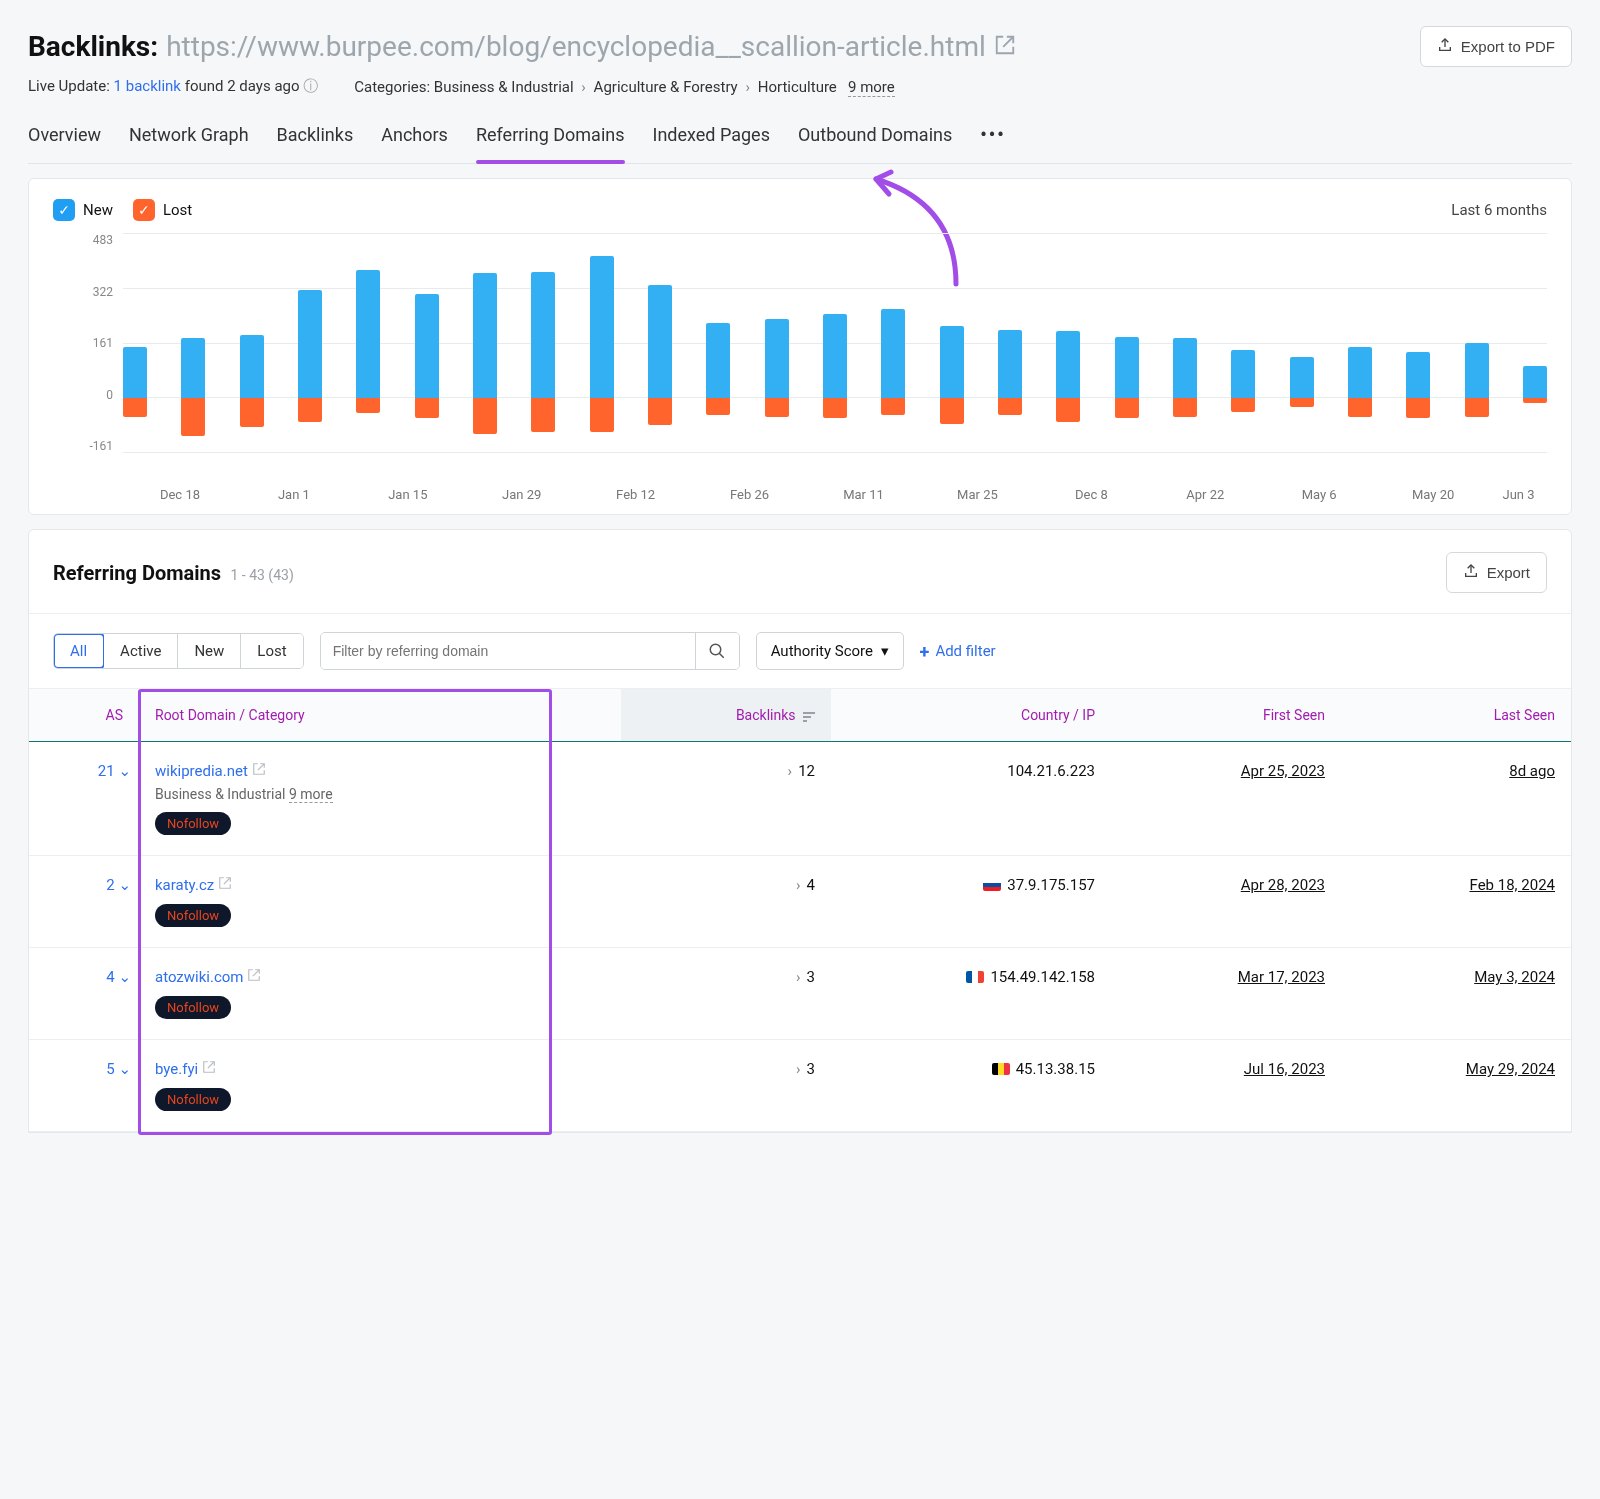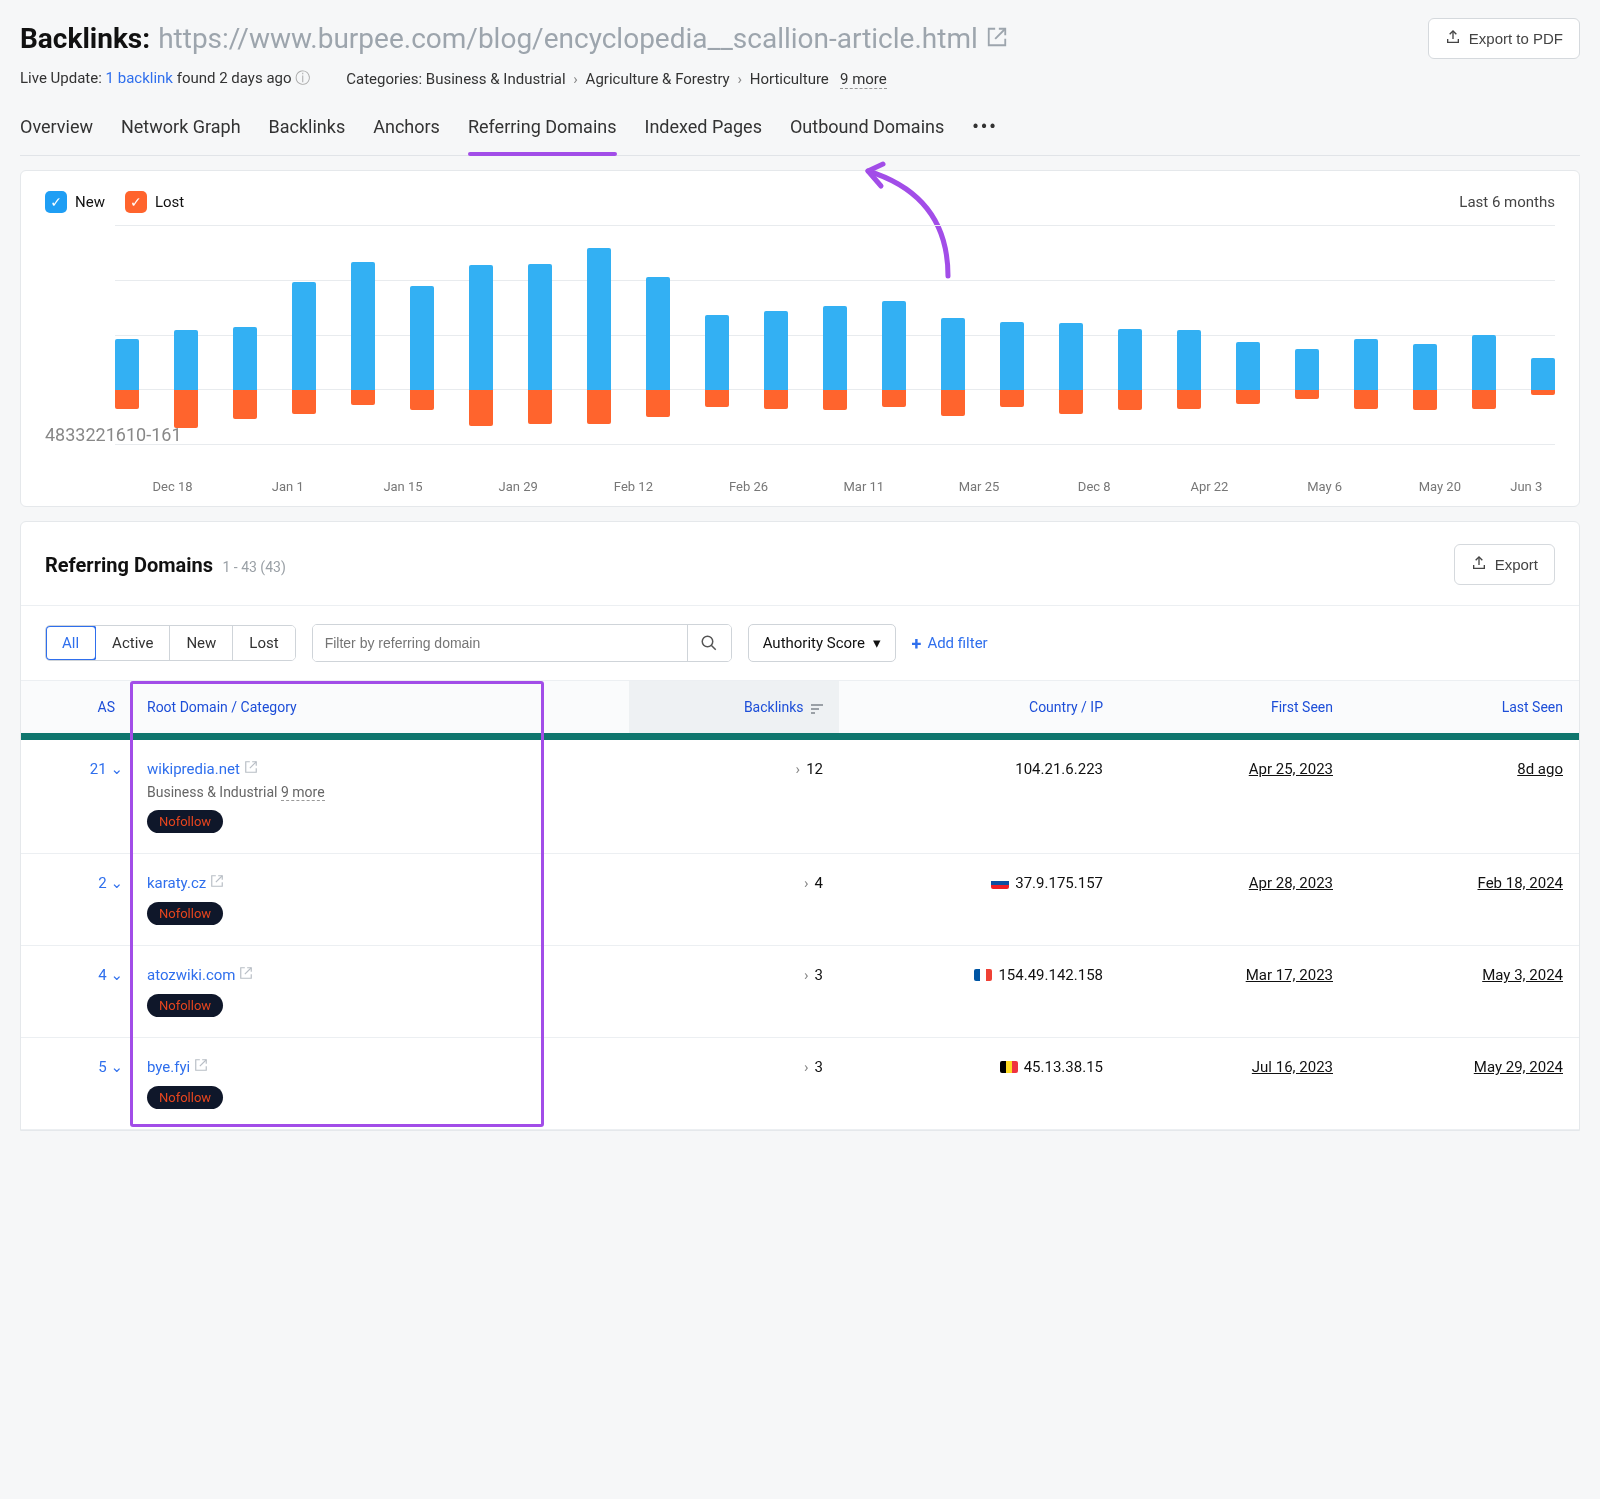--- a/index.html
+++ b/index.html
@@ -1,17 +1,17 @@
 <!DOCTYPE html>
 <html><head>
 <meta charset="utf-8">
 <style>
   * { box-sizing: border-box; margin: 0; padding: 0; }
   body { font-family: -apple-system, BlinkMacSystemFont, "Segoe UI", Roboto, sans-serif; background: #f6f7f8; color: #111; font-size: 14px; }
-  .page { width: 1600px; padding: 8px; transform-origin: top left; }
+  .page { width: 1600px; padding: 16px; transform-origin: top left; }
 
   
   .header { padding: 10px 12px 0 12px; background: #f6f7f8; }
   .title-row { display: flex; align-items: center; justify-content: space-between; margin-bottom: 10px; }
   .title-left { display: flex; align-items: center; gap: 8px; font-size: 28px; font-weight: 700; }
   .title-url { color: #9da5ad; font-weight: 400; }
   .ext-icon-big { color: #9da5ad; }
   .btn { display: inline-flex; align-items: center; gap: 8px; border: 1px solid #d5d9dd; background: #fff; border-radius: 6px; padding: 10px 16px; font-size: 15px; color: #444; cursor: pointer; }
   .meta-row { display: flex; align-items: center; gap: 36px; font-size: 15px; color: #333; margin-bottom: 20px; }
   .link-blue { color: #2f6fed; }
@@ -39,21 +39,21 @@
   .legend { display:flex; gap:20px; align-items:center; }
   .checkbox { width:22px; height:22px; border-radius:5px; display:inline-flex; align-items:center; justify-content:center; }
   .cb-new { background:#1f9ef4; }
   .cb-lost { background:#ff642d; }
   .check { color:#fff; font-size:14px; line-height:1; }
   .legend-item { display:flex; gap:8px; align-items:center; font-size:15px; }
   .range-label { color:#444; font-size:15px; }
 
   
   .chart-wrap { display:flex; padding: 4px 24px 24px 24px; }
-  .y-axis { width:70px; display:flex; flex-direction:row; justify-content:space-between; align-items:flex-end; padding-right:10px; color:#888; font-size:18px; }
+  .y-axis { width:70px; display:flex; flex-direction:column; justify-content:space-between; align-items:flex-end; padding-right:10px; color:#888; font-size:12px; }
   .plot { position:relative; flex:1; }
   .grid-lines { position:absolute; inset:0; display:flex; flex-direction:column; justify-content:space-between; }
   .grid-line { height:0; border-top:1px solid #e8ebee; }
   .bars { position:absolute; inset:0; display:flex; gap:2.4%; align-items:stretch; }
   .bar-slot { flex:1; position:relative; }
   .bar-pos { position:absolute; left:0; right:0; background:#33b0f3; border-radius:2px 2px 0 0; }
   .bar-neg { position:absolute; left:0; right:0; background:#ff642d; border-radius:0 0 2px 2px; }
   .x-axis { display:flex; margin-left:70px; padding: 10px 24px 0 24px; color:#777; font-size:13px; }
   .x-tick { text-align:center; }
 
@@ -69,21 +69,21 @@
   .seg-btn.sel { background:#fff; color:#2f6fed; outline:2px solid #2f6fed; outline-offset:-1px; border-radius:4px; }
   .search-wrap { display:flex; border:1px solid #cfd4d9; border-radius:5px; overflow:hidden; width: 420px; }
   .search-wrap input { flex:1; border:none; padding:10px 12px; font-size:14px; outline:none; }
   .search-btn { width:44px; display:flex; align-items:center; justify-content:center; border-left:1px solid #cfd4d9; background:#fff; cursor:pointer; }
   .drop { display:inline-flex; align-items:center; gap:8px; border:1px solid #cfd4d9; border-radius:5px; padding:9px 14px; font-size:15px; cursor:pointer; background:#fff; }
   .add-filter { color:#2f6fed; font-size:15px; display:inline-flex; align-items:center; gap:6px; }
   .plus { font-size:18px; font-weight:700; }
 
   
   table.data { width:100%; border-collapse:collapse; }
-  thead th { text-align:left; font-weight:400; color:#1d4ed8; font-size:14px; padding: 18px 16px; border-bottom:7px solid #0f766e; background:#fafbfc; }
+  thead th { text-align:left; font-weight:400; color:#a21caf; font-size:14px; padding: 18px 16px; border-bottom:1px solid #0f766e; background:#fafbfc; }
   th.sorted { background:#eef1f3; }
   tbody td { padding: 20px 16px; border-bottom:1px solid #eceff2; vertical-align:top; font-size:15px; }
   .as-cell { text-align:right; white-space:nowrap; color:#2f6fed; padding-right:8px; }
   .chev-down { color:#2f6fed; }
   .domain-link { color:#2f6fed; }
   .ext-sm { color:#b8bec5; margin-left:4px; }
   .cat-text { color:#666; margin-top:6px; font-size:14px; }
   .pill { display:inline-block; background:#0f172a; color:#e6451e; border-radius:14px; padding:4px 12px; font-size:13px; margin-top:10px; }
   .bl-cell { text-align:right; white-space:nowrap; }
   .chev-right { color:#888; margin-right:6px; }

